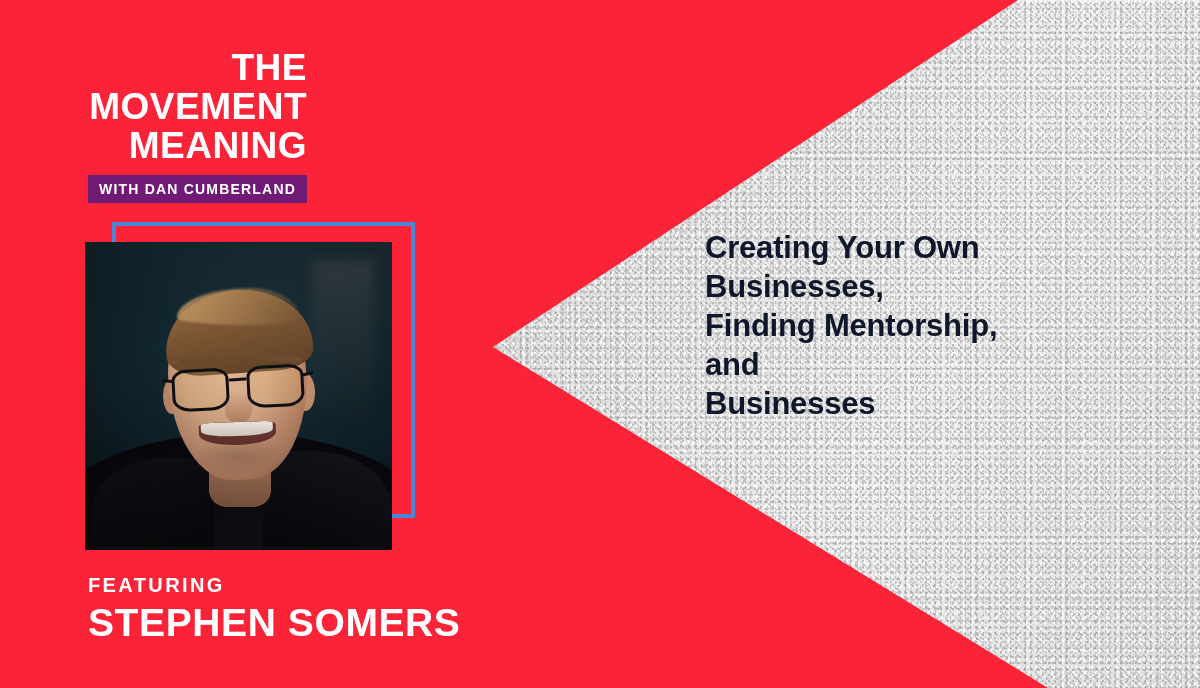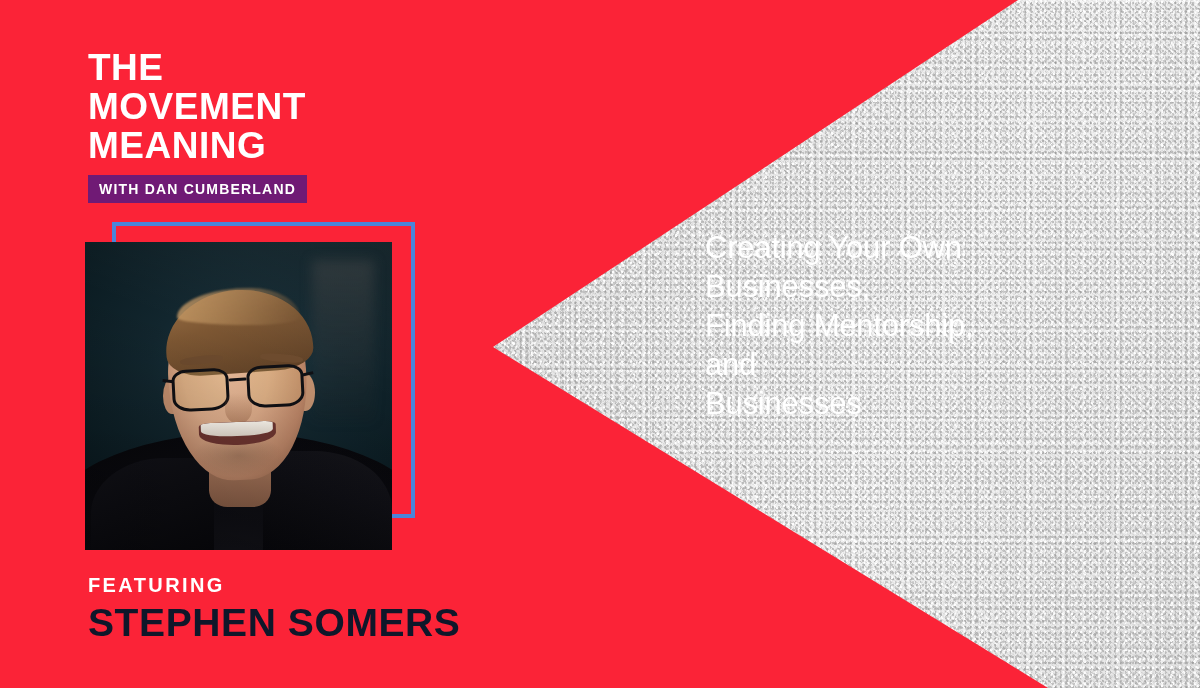--- a/index.html
+++ b/index.html
@@ -56,20 +56,21 @@
     mix-blend-mode: multiply;
     opacity: 0.85;
   }
 
   
   .brand {
     position: absolute;
     left: 88px;
     top: 48px;
     z-index: 3;
+    text-align: right;
   }
   .brand-line {
     color: #ffffff;
     font-size: 37px;
     line-height: 39px;
     font-weight: 700;
     letter-spacing: 0.5px;
     white-space: nowrap;
   }
   .brand-badge {
@@ -332,40 +333,40 @@
     z-index: 3;
   }
   .featuring-label {
     color: #ffffff;
     font-size: 20px;
     font-weight: 700;
     letter-spacing: 2.4px;
     white-space: nowrap;
   }
   .featuring-name {
-    color: #0f172a;
+    color: #ffffff;
     font-size: 39px;
     font-weight: 700;
     letter-spacing: 0.6px;
     line-height: 44px;
     margin-top: 4px;
     white-space: nowrap;
   }
 
   
   .episode-title {
     position: absolute;
     left: 705px;
     top: 228px;
     width: 420px;
     z-index: 3;
-    color: #ffffff;
+    color: #0f172a;
     font-size: 31px;
     line-height: 39px;
-    font-weight: 400;
+    font-weight: 700;
     letter-spacing: -0.2px;
   }
   .episode-title .tline { display: block; white-space: nowrap; }
 </style>
 </head>
 <body>
 
 <div class="canvas">
 
   <div class="chevron-wrap">

